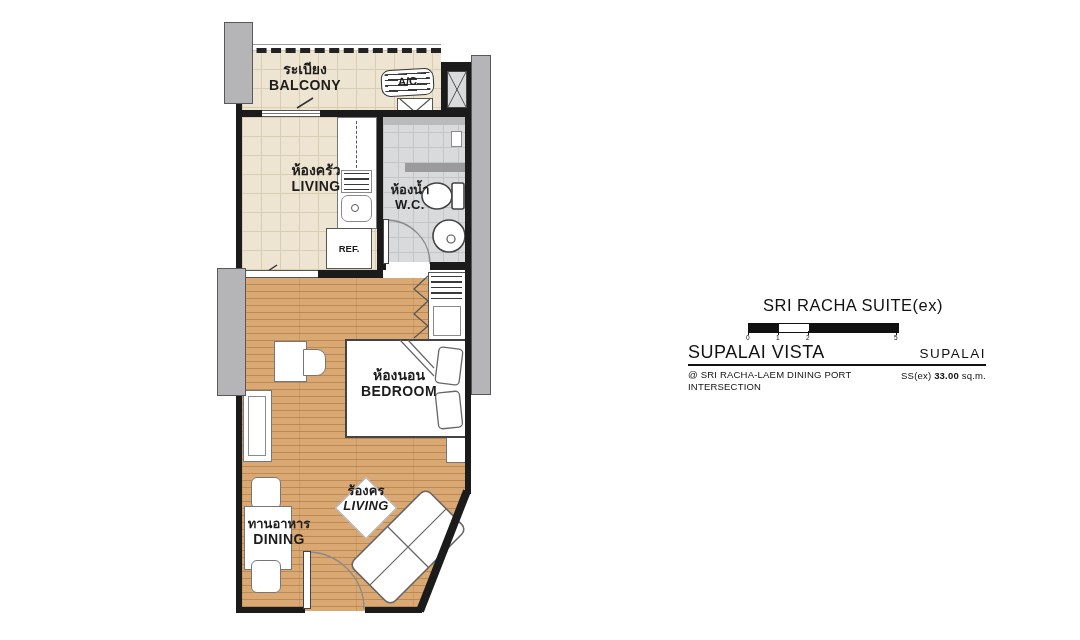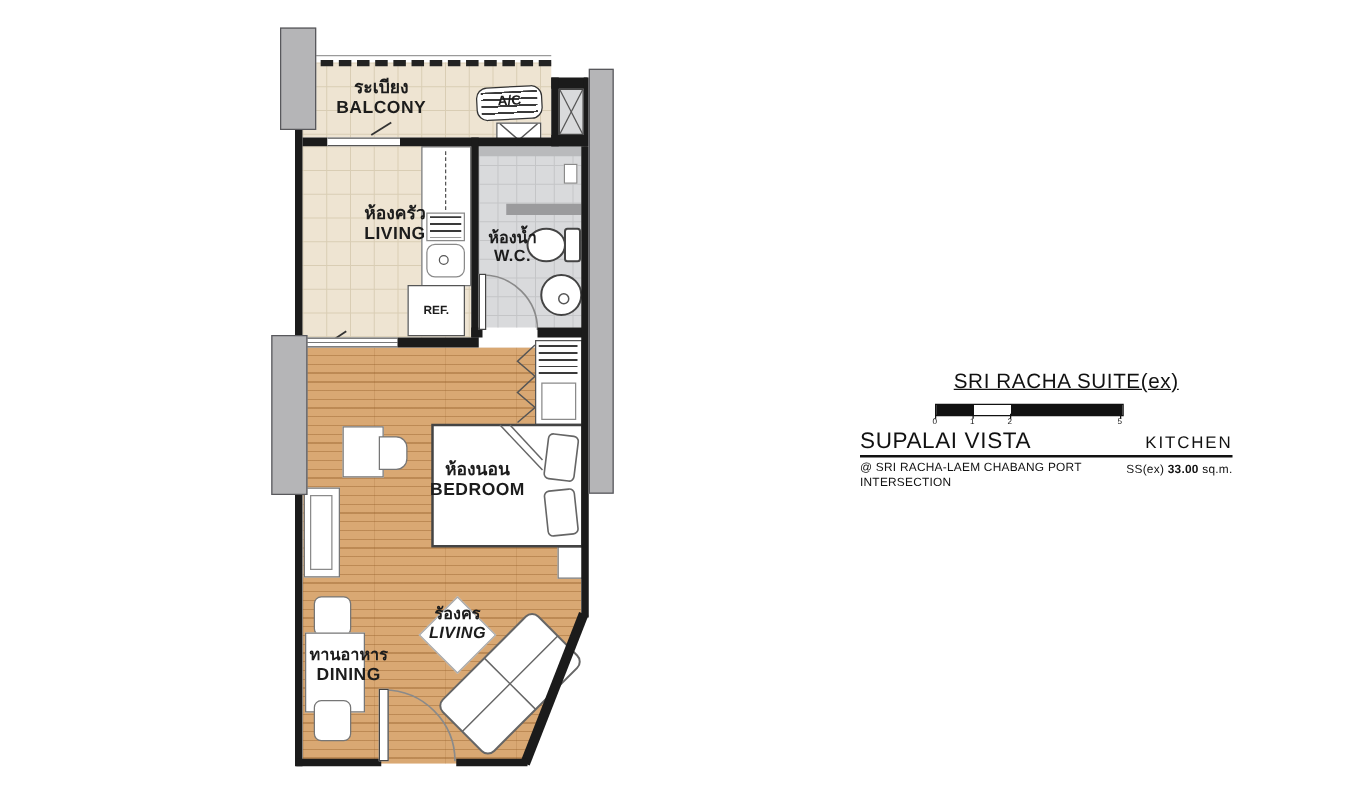--- a/index.html
+++ b/index.html
@@ -32,21 +32,21 @@
   
   .rlabel{position:absolute;text-align:center;color:#1c1c1c;line-height:1.12;z-index:12;}
   .rlabel .thai{display:block;font-size:14px;font-weight:700;}
   .rlabel .en{display:block;font-size:14px;font-weight:700;letter-spacing:.4px;}
   .tinylabel{position:absolute;color:#1c1c1c;font-weight:700;z-index:12;text-align:center;}
   .diamond{background:#fff;border:1px solid #a8a8a8;transform:rotate(45deg);z-index:8;}
   svg.overlay{position:absolute;left:0;top:0;z-index:7;pointer-events:none;}
   
   #info{position:absolute;left:688px;top:296px;width:298px;height:108px;z-index:20;color:#111;}
   #suite-title{position:absolute;left:50px;top:0;width:230px;text-align:center;
-    font-size:16.5px;letter-spacing:.5px;white-space:nowrap;text-decoration:underline;}
+    font-size:16.5px;letter-spacing:.5px;white-space:nowrap;}
   #scalebar{position:absolute;left:60px;top:27px;width:149px;height:18px;}
   #scalebar .bar{position:absolute;left:0;top:0;width:149px;height:8px;border:1px solid #111;
     background:linear-gradient(90deg,#111 0 20%,#fff 20% 40%,#111 40% 100%);}
   #scalebar .tick{position:absolute;top:8px;width:1px;height:4px;background:#111;}
   #scalebar .ticklabel{position:absolute;top:11px;font-size:6.5px;color:#111;}
   #project-row{position:absolute;left:0;top:46px;width:298px;}
   #project-name{position:absolute;left:0;top:0;font-size:18px;letter-spacing:.5px;}
   #unit-type{position:absolute;right:0;top:4px;font-size:13.5px;letter-spacing:1.5px;}
   #rule{position:absolute;left:0;top:68px;width:298px;height:2px;background:#111;}
   .small-line{position:absolute;font-size:9.5px;letter-spacing:.2px;color:#111;}
@@ -173,21 +173,21 @@
       <span class="en">BALCONY</span>
     </div>
     <div class="rlabel" style="left:242px;top:163px;width:100px;margin-left:24px;">
       <span class="thai">ห้องครัว</span>
       <span class="en">LIVING</span>
     </div>
     <div class="rlabel" style="left:384px;top:183px;width:52px;">
       <span class="thai" style="font-size:13px;">ห้องน้ำ</span>
       <span class="en" style="font-size:13px;">W.C.</span>
     </div>
-    <div class="rlabel" style="left:340px;top:368px;width:84px;">
+    <div class="rlabel" style="left:357px;top:368px;width:84px;">
       <span class="thai">ห้องนอน</span>
       <span class="en">BEDROOM</span>
     </div>
     <div class="rlabel" style="left:330px;top:484px;width:72px;">
       <span class="thai" style="font-size:13px;">รัองคร</span>
       <span class="en" style="font-size:13px;font-style:italic;">LIVING</span>
     </div>
     <div class="rlabel" style="left:240px;top:517px;width:78px;">
       <span class="thai" style="font-size:13px;">ทานอาหาร</span>
       <span class="en">DINING</span>
@@ -206,25 +206,25 @@
       <div class="tick" style="left:60px;"></div>
       <div class="tick" style="left:148px;"></div>
       <div class="ticklabel" style="left:-2px;">0</div>
       <div class="ticklabel" style="left:28px;">1</div>
       <div class="ticklabel" style="left:58px;">2</div>
       <div class="ticklabel" style="left:146px;">5</div>
     </div>
 
     <div id="project-row">
       <span id="project-name">SUPALAI VISTA</span>
-      <span id="unit-type">KITCHEN</span>
+      <span id="unit-type">SUPALAI</span>
     </div>
     <div id="rule"></div>
 
-    <div class="small-line" style="left:0;top:73px;">@ SRI RACHA-LAEM CHABANG PORT</div>
+    <div class="small-line" style="left:0;top:73px;">@ SRI RACHA-LAEM DINING PORT</div>
     <div class="small-line" style="left:0;top:85px;">INTERSECTION</div>
     <div class="small-line" id="area-line" style="right:0;top:74px;">
       <span>SS(ex)</span>
       <b>33.00</b>
       <span>sq.m.</span>
     </div>
   </div>
 
 </div>
 

